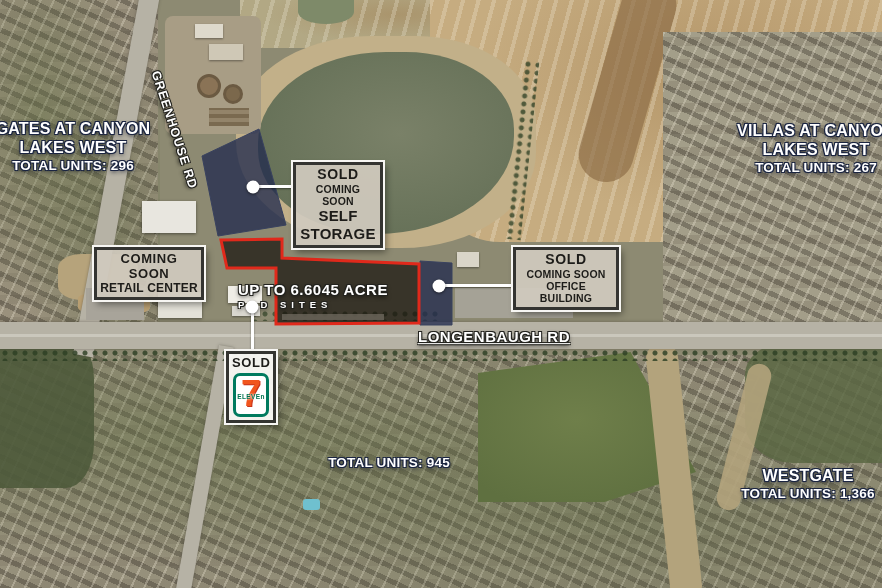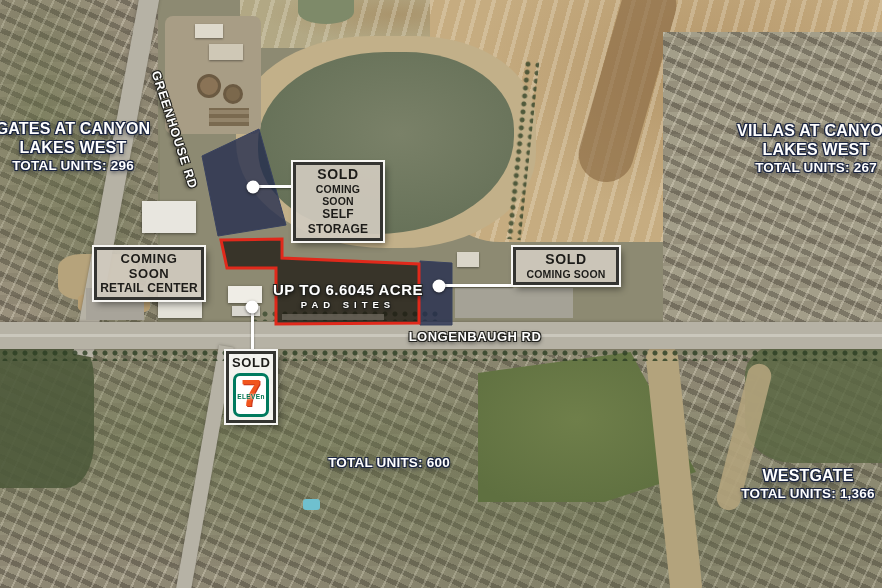--- a/index.html
+++ b/index.html
@@ -51,21 +51,21 @@
   .leader{position:absolute;background:#fff;z-index:11;box-shadow:0 1px 2px rgba(0,0,0,.45);}
   .dot{position:absolute;width:13px;height:13px;border-radius:50%;background:#fff;z-index:11;
        transform:translate(-50%,-50%);box-shadow:0 1px 3px rgba(0,0,0,.55);}
   
   .seven-logo{width:36px;height:44px;margin:2px auto 1px;background:#fff;border:3px solid #007a5e;
       border-radius:7px;position:relative;box-sizing:border-box;overflow:hidden;}
   .seven-digit{position:absolute;left:0;right:0;top:-4px;font-size:36px;font-weight:bold;
       color:#f1551e;text-align:center;line-height:44px;text-shadow:1px 1px 0 #c8331a;}
   .seven-word{position:absolute;left:0;right:0;top:17px;font-size:6.5px;font-weight:bold;color:#00734f;
       letter-spacing:.4px;text-align:center;text-shadow:0 0 2px #fff,0 0 2px #fff;}
-  .pad-label{z-index:10;transform:translateX(-50%);text-align:center;color:#fff;font-weight:bold;}
+  .pad-label{z-index:10;transform:translateX(-50%);color:#fff;font-weight:bold;}
 </style>
 </head>
 <body>
 
 <div id="stage">
 
   <div class="abs houses" style="left:0;top:0;width:158px;height:348px;background-color:#9a917d;"></div>
   <div class="abs green-wash" style="left:0;top:0;width:160px;height:350px;"></div>
   <div class="abs dirt" style="left:240px;top:0;width:260px;height:48px;background-color:#b2a884;"></div>
   <div class="abs dirt" style="left:430px;top:0;width:452px;height:242px;border-radius:0 0 0 70px;"></div>
@@ -123,60 +123,61 @@
     <div class="units">TOTAL UNITS: 296</div>
   </div>
 
   <div class="abs maplabel outline-navy area-label" style="left:816px;top:122px;width:180px;">
     <div class="l1">VILLAS AT CANYON</div>
     <div class="l1">LAKES WEST</div>
     <div class="units">TOTAL UNITS: 267</div>
   </div>
 
   <div class="abs maplabel outline-navy area-label" style="left:389px;top:455px;width:180px;">
-    <div class="units">TOTAL UNITS: 600</div>
+    <div class="units">TOTAL UNITS: 945</div>
   </div>
 
   <div class="abs maplabel outline-navy area-label" style="left:808px;top:467px;width:180px;">
     <div class="l1">WESTGATE</div>
     <div class="units">TOTAL UNITS: 1,366</div>
   </div>
 
   <div class="abs maplabel outline-dark" style="left:174px;top:130px;transform:translate(-50%,-50%) rotate(72deg);font-size:12.5px;letter-spacing:1px;white-space:nowrap;">GREENHOUSE RD</div>
 
-  <div class="abs maplabel outline-dark" style="left:475px;top:337px;transform:translate(-50%,-50%);font-size:13px;letter-spacing:.5px;white-space:nowrap;">LONGENBAUGH RD</div>
+  <div class="abs maplabel outline-dark" style="left:494px;top:337px;transform:translate(-50%,-50%);font-size:15px;letter-spacing:.5px;white-space:nowrap;text-decoration:underline;">LONGENBAUGH RD</div>
 
   <div class="abs pad-label outline-dark" style="left:348px;top:281px;width:220px;">
     <div style="font-size:15px;letter-spacing:.5px;">UP TO 6.6045 ACRE</div>
     <div style="font-size:9.5px;letter-spacing:5px;margin-top:1px;">PAD SITES</div>
   </div>
 
   <div class="leader" style="left:253px;top:185px;width:40px;height:3px;"></div>
   <div class="dot" style="left:253px;top:187px;"></div>
 
   <div class="leader" style="left:439px;top:284px;width:74px;height:3px;"></div>
   <div class="dot" style="left:439px;top:286px;"></div>
 
   <div class="leader" style="left:251px;top:307px;width:3px;height:44px;"></div>
   <div class="dot" style="left:252px;top:307px;"></div>
 
   <div class="callout abs" style="left:293px;top:162px;width:90px;">
     <div class="c-title" style="font-size:14px;">SOLD</div>
     <div class="c-sub" style="font-size:10.5px;">COMING SOON</div>
-    <div class="c-sub" style="font-size:12px;">SELF STORAGE</div>
+    <div class="c-sub" style="font-size:15px;">SELF STORAGE</div>
   </div>
 
   <div class="callout abs" style="left:94px;top:247px;width:110px;">
     <div class="c-title" style="font-size:13px;">COMING SOON</div>
     <div class="c-sub" style="font-size:12px;">RETAIL CENTER</div>
   </div>
 
   <div class="callout abs" style="left:513px;top:247px;width:106px;">
     <div class="c-title" style="font-size:14px;">SOLD</div>
     <div class="c-sub" style="font-size:10.5px;">COMING SOON</div>
+    <div class="c-sub" style="font-size:10.5px;">OFFICE BUILDING</div>
   </div>
 
   <div class="callout abs" style="left:226px;top:351px;width:50px;background:rgba(250,249,246,.95);">
     <div class="c-title" style="font-size:13px;">SOLD</div>
     <div class="seven-logo">
       <div class="seven-digit">7</div>
       <div class="seven-word">ELEVEn</div>
     </div>
   </div>
 

